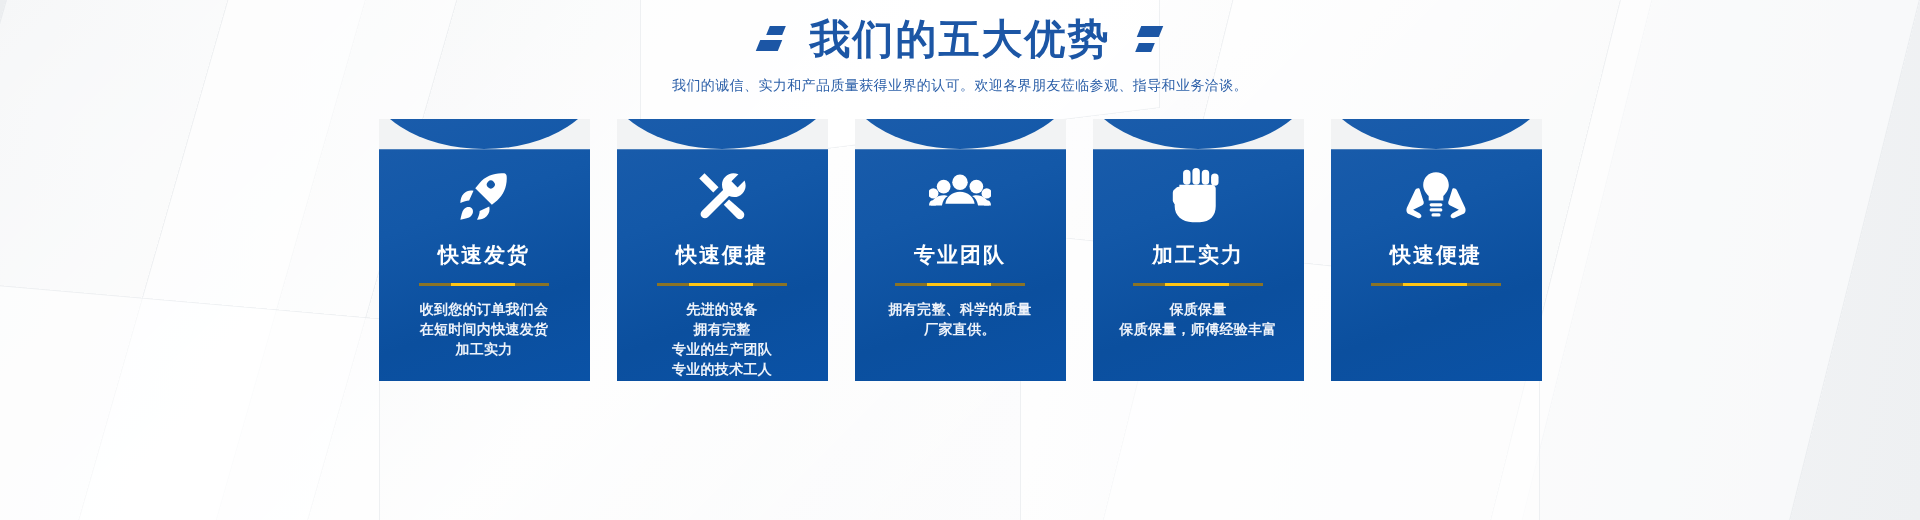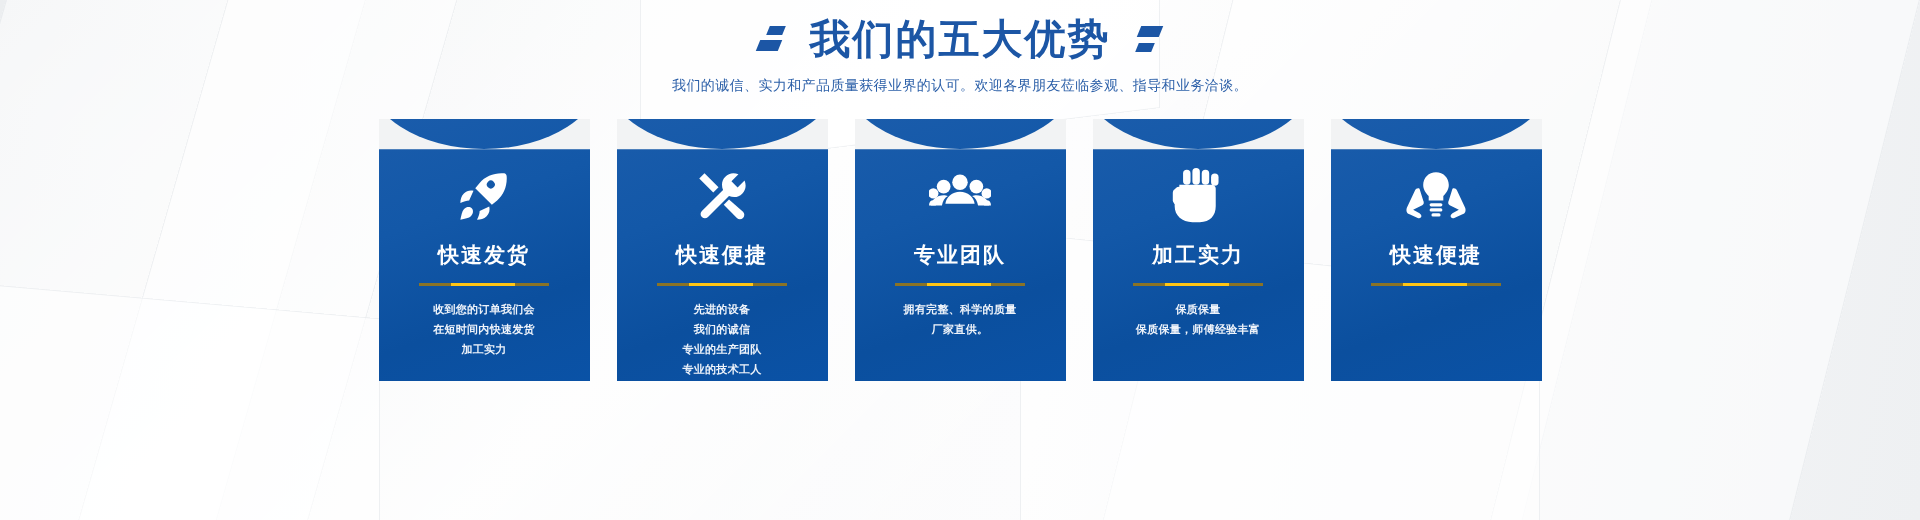--- a/index.html
+++ b/index.html
@@ -61,21 +61,21 @@
   }
   .card-inner { position:relative; z-index:2; width:100%; padding-top:46px;
     display:flex; flex-direction:column; align-items:center; }
 
   .icon { width:70px; height:62px; display:flex; align-items:center; justify-content:center; }
   .icon svg { display:block; }
   .card-title { margin-top:14px; font-size:21px; font-weight:bold; letter-spacing:2px; }
   .rule { margin-top:14px; width:130px; height:3px; position:relative;
     background:#8a7326; }
   .rule span { position:absolute; left:32px; top:0; width:64px; height:3px; background:#ffc515; }
-  .desc { margin-top:13px; font-size:11px; line-height:20px; font-weight:bold;
+  .desc { margin-top:13px; font-size:14px; line-height:20px; font-weight:bold;
     color:#eef3fa; letter-spacing:.3px; }
   .desc div { white-space:nowrap; }
 </style>
 </head>
 <body>
 
 <div id="bg-texture">
   <i class="bgA"></i>
     <i class="bgB"></i>
     <i class="bgC"></i>
@@ -136,21 +136,21 @@
             <path d="M12 6 6 12l16 16 6-6L12 6z"></path>
             <path d="M40 36l-6 6 15 15c2 2 5 2 7 0s2-5 0-7L40 36z"></path>
           </svg>
         </div>
         <div class="card-title">快速便捷</div>
         <div class="rule">
             <span></span>
           </div>
         <div class="desc">
           <div>先进的设备</div>
-          <div>我们的诚信</div>
+          <div>拥有完整</div>
           <div>专业的生产团队</div>
           <div>专业的技术工人</div>
         </div>
       </div>
     </div>
 
     <div class="card">
       <div class="notch"></div>
       <div class="card-inner">
         <div class="icon">

